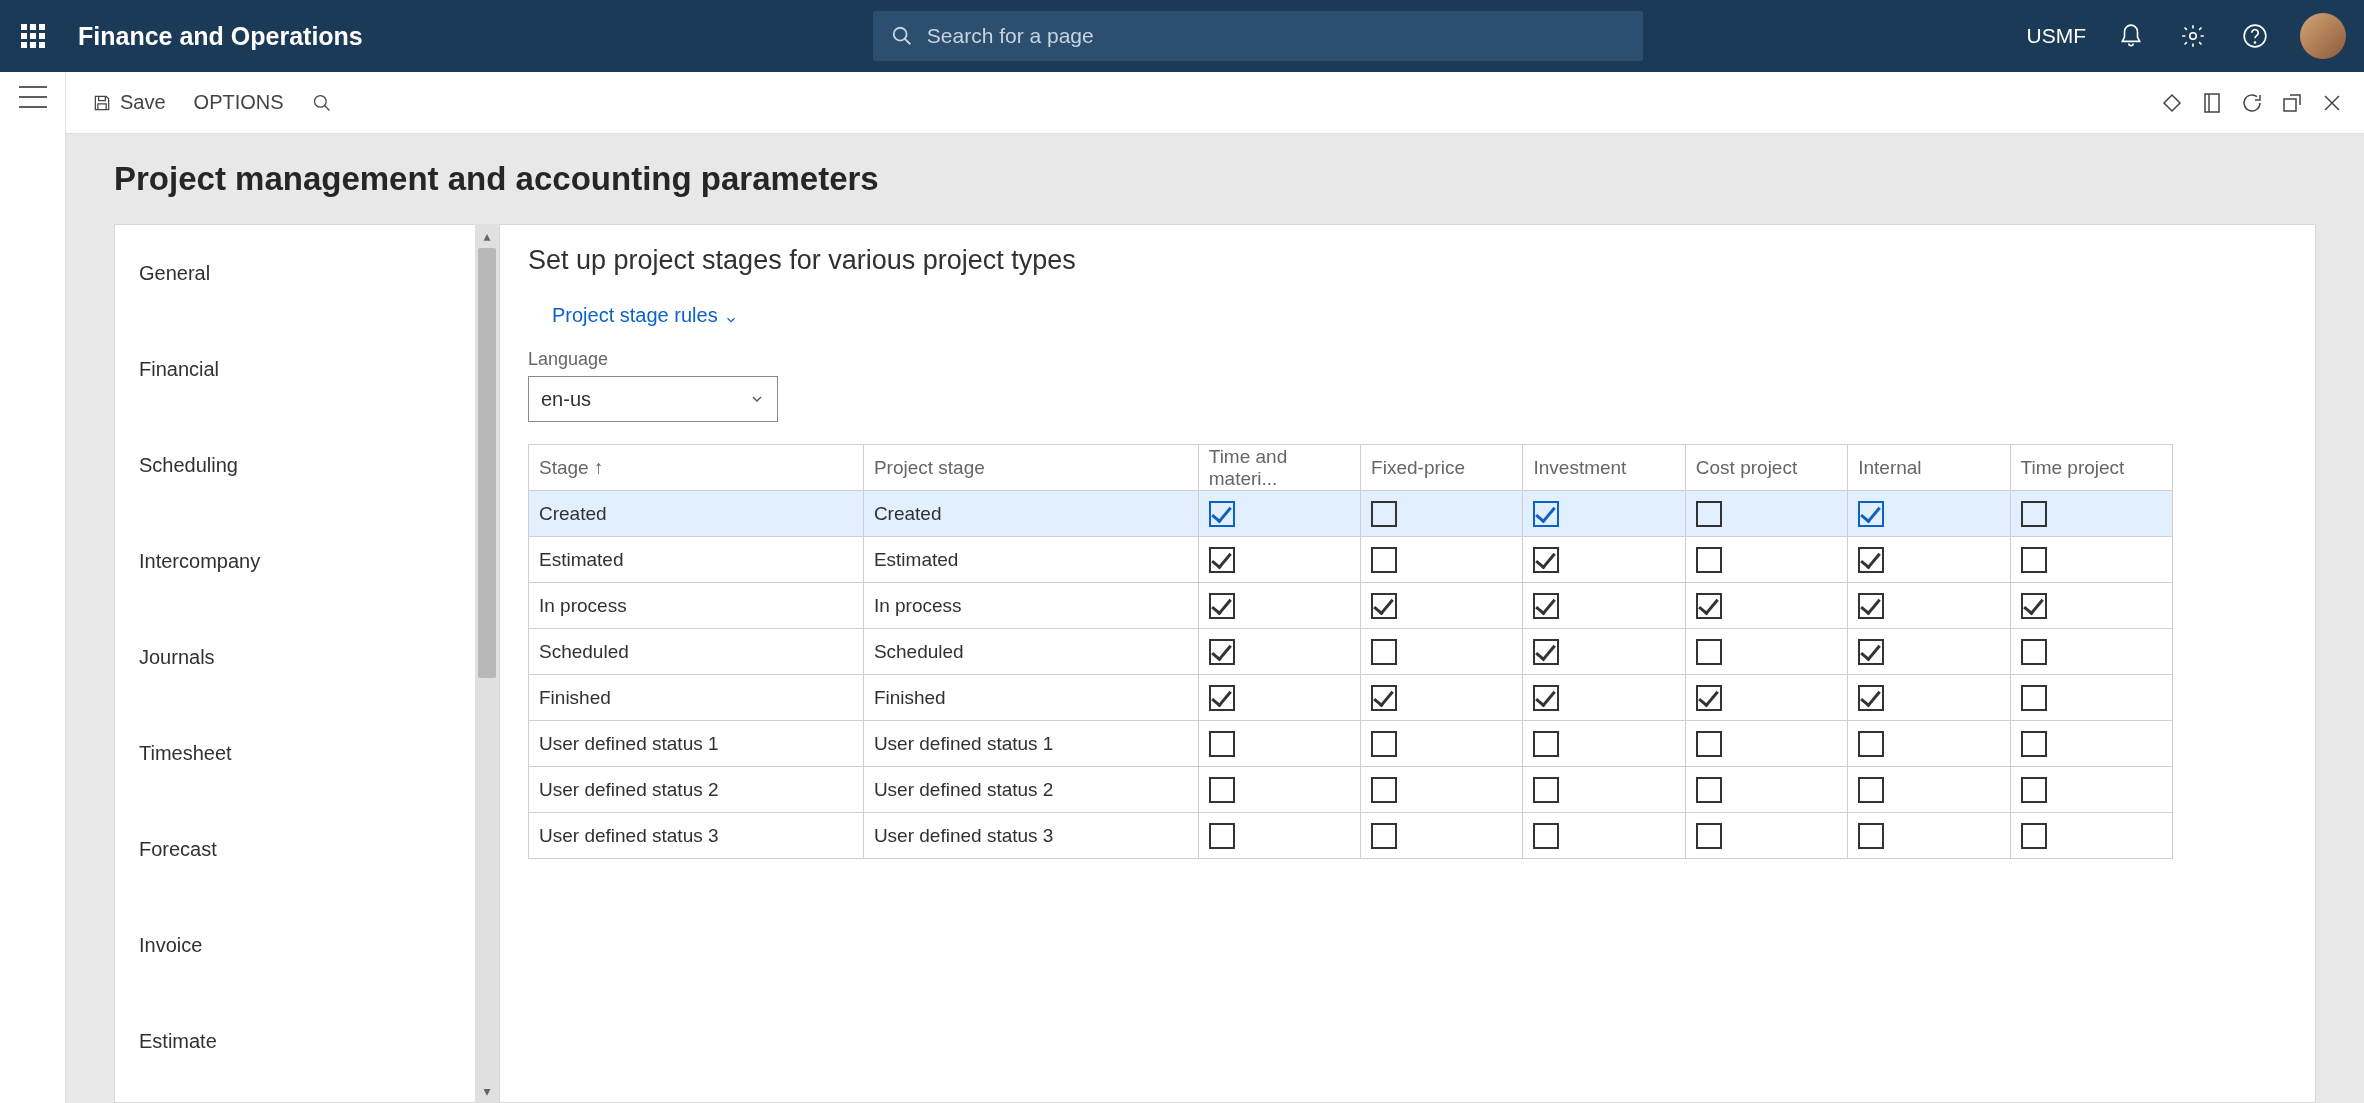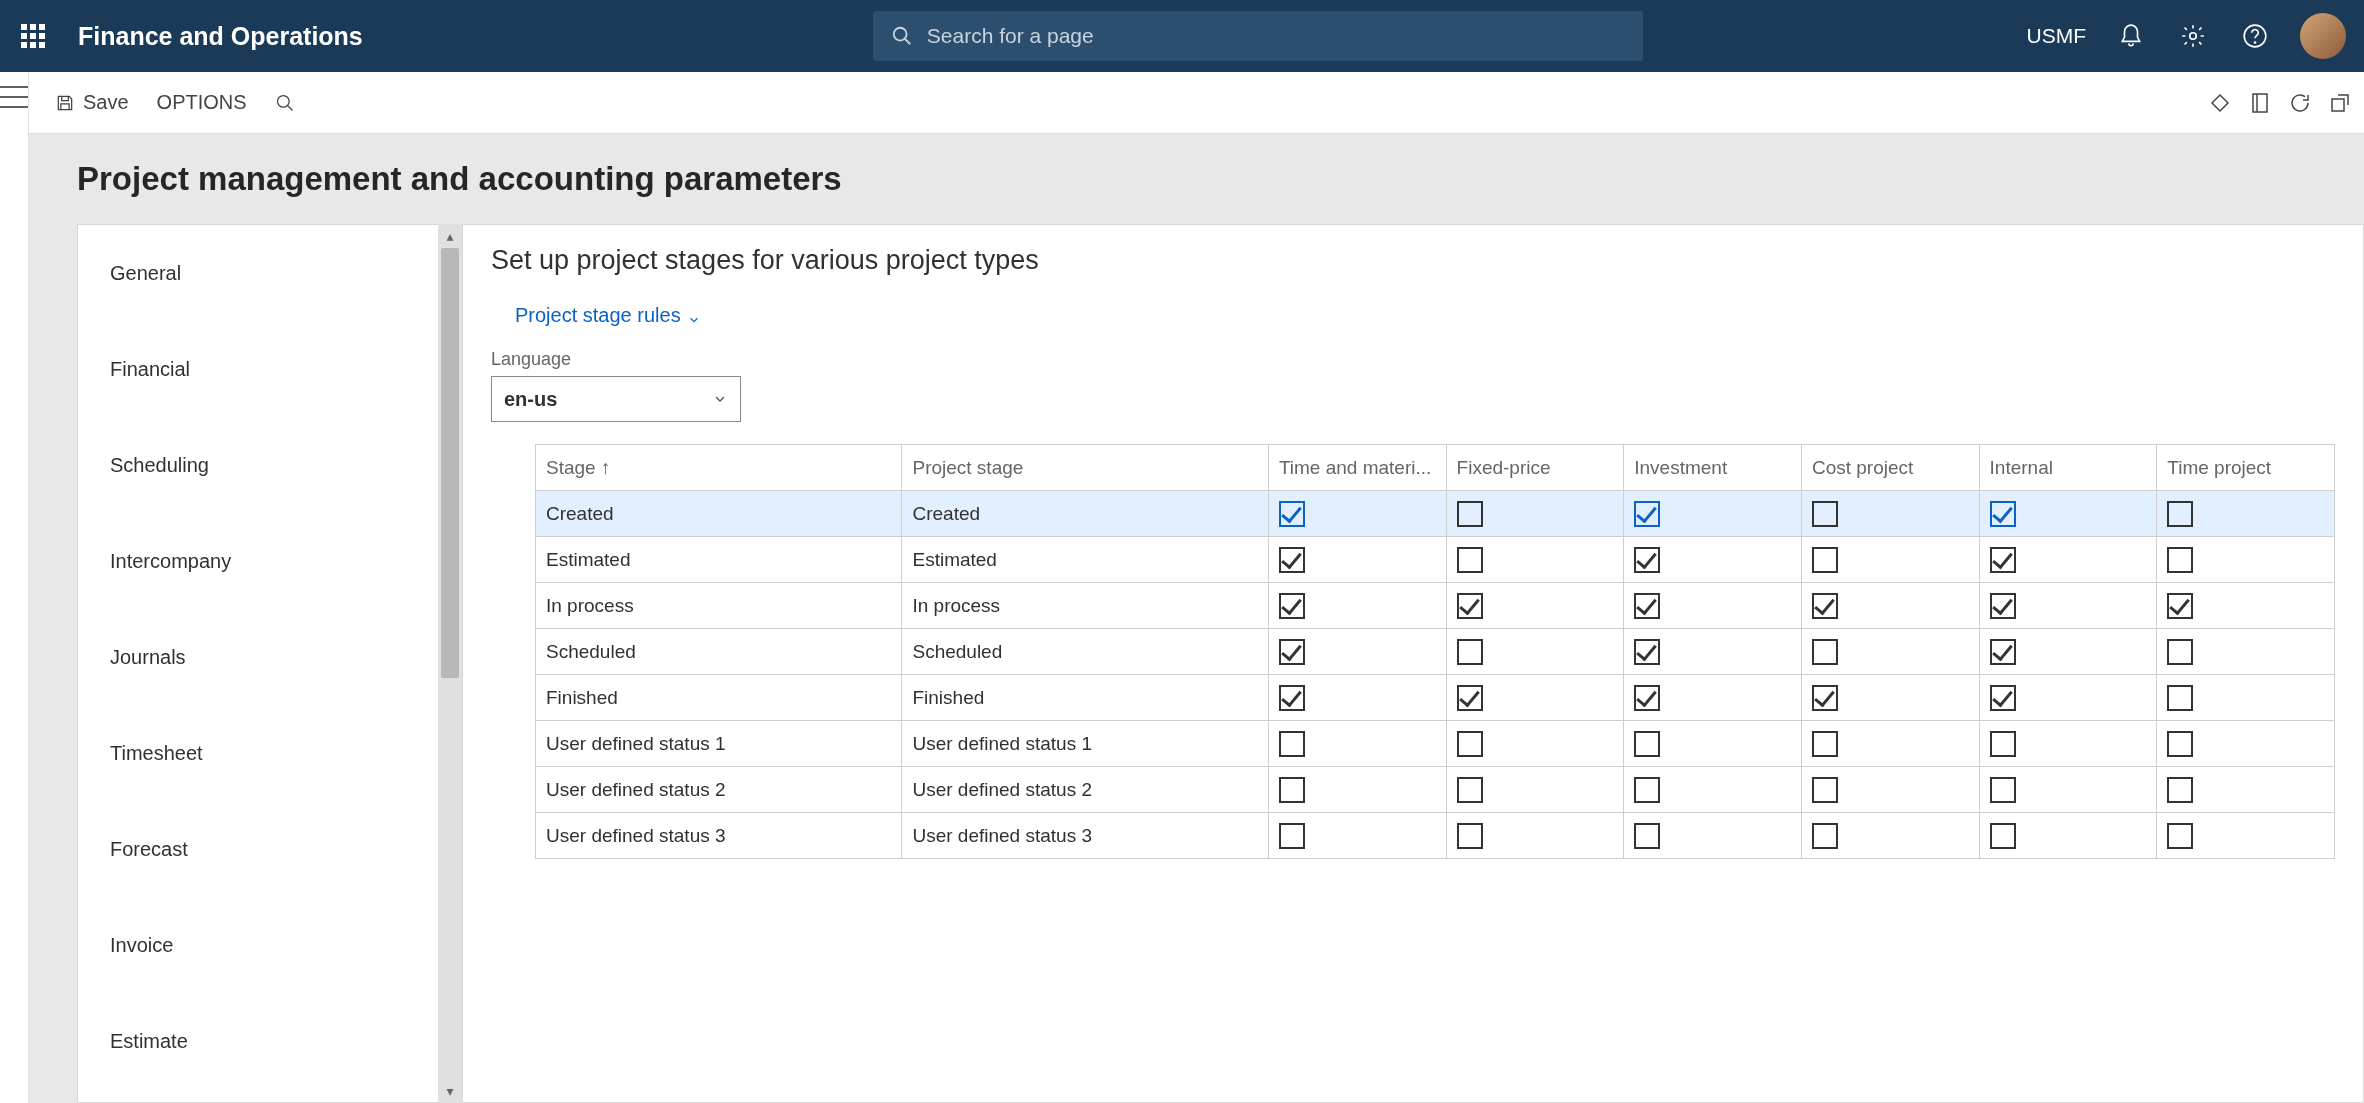--- a/index.html
+++ b/index.html
@@ -35,40 +35,40 @@
   .cmdicon svg { width:24px; height:24px; stroke:#444; fill:none; stroke-width:1.5; }
 
   
   .pagearea { flex:1; background:#e8e8e8; overflow:hidden; display:flex; flex-direction:column; }
   .pagetitle { font-size:33px; font-weight:600; padding:26px 0 26px 48px; color:#262626; }
 
   .panelrow { flex:1; display:flex; padding-left:48px; }
 
   
   .sidelistwrap { width:385px; display:flex; }
-  .sidelist { flex:1; background:#fff; border:1px solid #d8d8d8; border-right:none; display:flex; flex-direction:column; position:relative;padding-left:8px; }
+  .sidelist { flex:1; background:#fff; border:1px solid #d8d8d8; border-right:none; display:flex; flex-direction:column; position:relative; }
   .sidelist-scroll { flex:1; overflow:hidden; }
   .scrollgutter { width:24px; background:#e0e0e0; display:flex; flex-direction:column; align-items:center; justify-content:space-between; padding:4px 0; }
   .scrollgutter .arrow { font-size:14px; color:#666; cursor:pointer; user-select:none; }
   .scrollthumb { width:18px; flex:0 0 430px; background:#b8b8b8; margin:4px 0; border-radius:2px; }
   .scrolltrack { flex:1; display:flex; flex-direction:column; align-items:center; }
   .sideitem { height:96px; display:flex; align-items:center; padding-left:24px; font-size:20px; color:#323130; border-bottom:0px solid transparent; cursor:pointer; }
 
   
   .formpane { flex:1; background:#fff; border:1px solid #d8d8d8; margin-right:48px; padding:20px 28px 0 28px; overflow:auto; }
   .formheading { font-size:27px; font-weight:400; color:#323130; margin-bottom:28px; }
   .linkrow { margin:0 0 22px 24px; }
   .linkbtn { color:#0b62c4; font-size:20px; cursor:pointer; display:inline-flex; align-items:flex-end; gap:6px; }
   .linkbtn svg { width:14px; height:14px; stroke:#0b62c4; fill:none; stroke-width:2; }
   .fieldlabel { font-size:18px; color:#666; margin-bottom:6px; }
-  .combo { width:250px; height:46px; border:1px solid #8a8a8a; display:flex; align-items:center; justify-content:space-between; padding:0 12px; font-size:20px; cursor:pointer; background:#fff; margin-bottom:22px;font-weight:bold; }
+  .combo { width:250px; height:46px; border:1px solid #8a8a8a; display:flex; align-items:center; justify-content:space-between; padding:0 12px; font-size:20px; cursor:pointer; background:#fff; margin-bottom:22px; }
   .combo svg { width:16px; height:16px; stroke:#555; fill:none; stroke-width:2; }
 
   
-  table.grid { border-collapse:collapse; width:1800px;margin-left:44px; }
+  table.grid { border-collapse:collapse; width:1645px; }
   table.grid th, table.grid td { border:1px solid #cfcfcf; text-align:left; height:46px; font-size:19px; }
   table.grid th { font-weight:400; color:#666; padding:0 10px; background:#fff; }
   table.grid td { padding:0 10px; color:#323130; }
   table.grid th.sortcol::after { content:" \2191"; color:#666; }
   tr.selrow td { background:#e2efff; }
   td.chkcell, th.chkcell { text-align:center; }
   .chk { display:inline-block; width:26px; height:26px; border:2px solid #333; position:relative; vertical-align:middle; }
   .chk.on::after { content:""; position:absolute; left:5px; top:0px; width:8px; height:16px; border-right:3px solid #333; border-bottom:3px solid #333; transform:rotate(40deg); }
   tr.selrow .chk.on { border-color:#0b62c4; }
   tr.selrow .chk.on::after { border-color:#0b62c4; }

